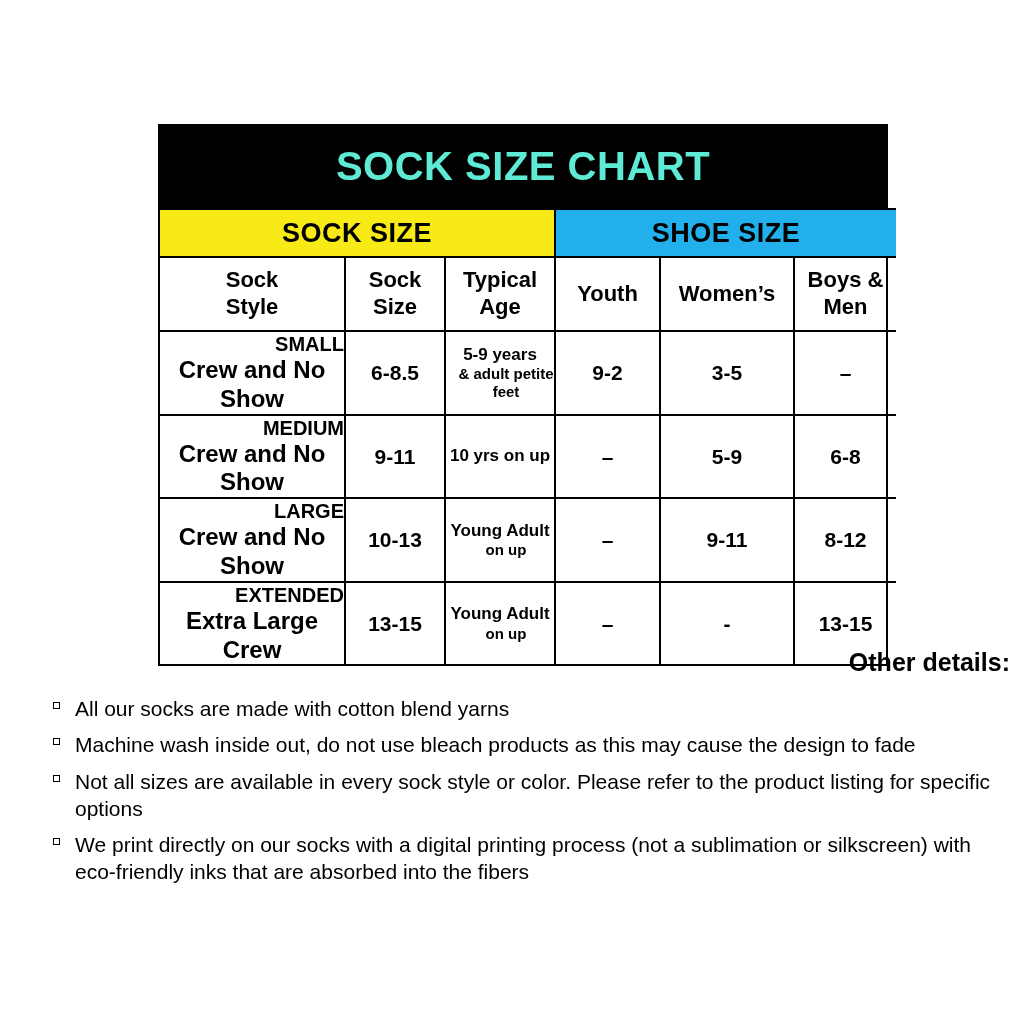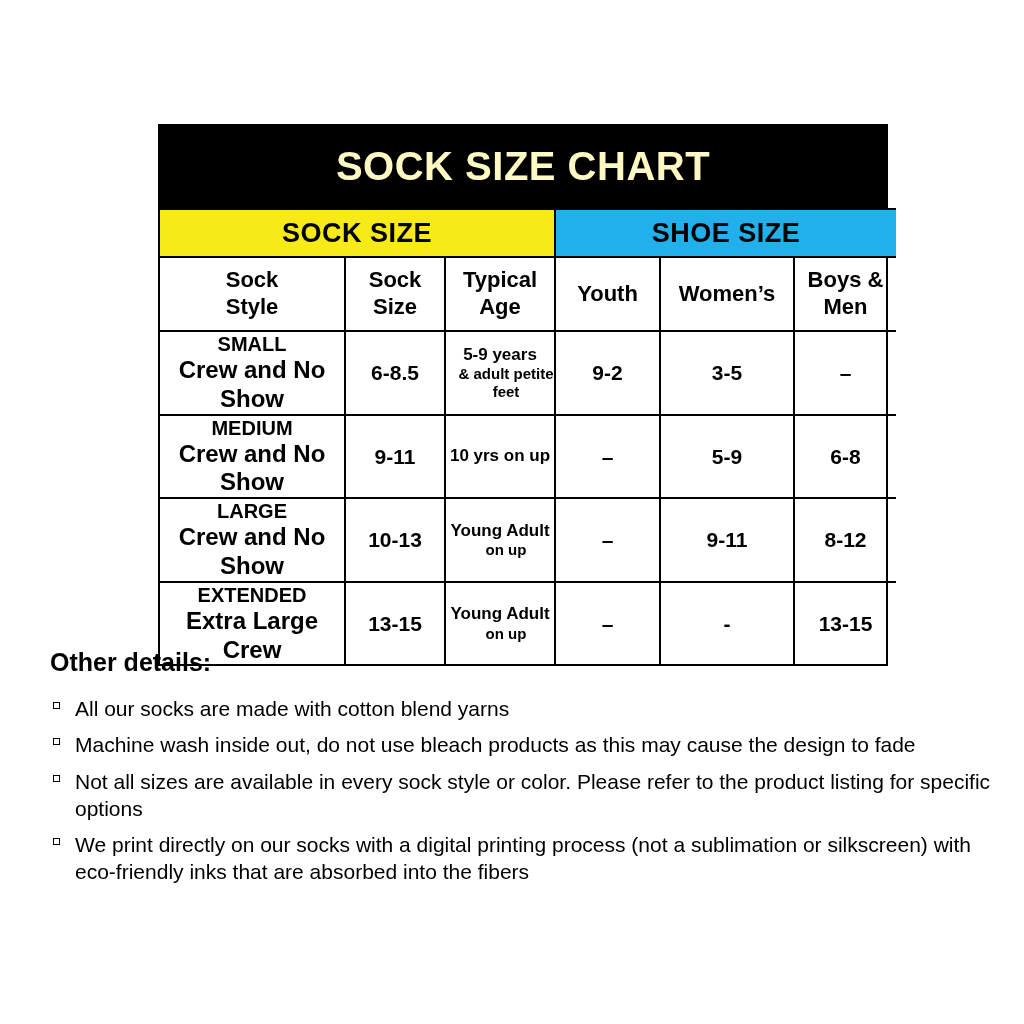--- a/index.html
+++ b/index.html
@@ -22,21 +22,21 @@
     left: 158px;
     top: 124px;
     width: 730px;
     border: 2px solid #000;
     box-sizing: border-box;
     background: #fff;
   }
 
   .chart-title {
     background: #000000;
-    color: #fef9c3;
+    color: #5eead4;
     text-align: center;
     font-size: 40px;
     font-weight: bold;
     letter-spacing: 0.5px;
     padding: 20px 0 22px 0;
     line-height: 1;
   }
 
   table.size-table {
     border-collapse: collapse;
@@ -82,21 +82,21 @@
 
   .cell {
     height: 52px;
     font-size: 21px;
     line-height: 1.2;
     padding: 3px 2px;
   }
   .cell .l1 { display: block; }
   .cell .l2 { display: block; }
 
-  .style-cell .l1 { font-size: 20px; }
+  .style-cell .l1 { font-size: 20px; text-align: right; }
   .style-cell .l2 { font-size: 24px; }
 
   .age-cell .l1 { font-size: 17px; }
   .age-cell .l2 { font-size: 15px; padding-left: 12px; }
 
   
   col.c-style { width: 185px; }
   col.c-size  { width: 100px; }
   col.c-age   { width: 110px; }
   col.c-youth { width: 105px; }
@@ -107,20 +107,21 @@
   .details {
     position: absolute;
     left: 50px;
     top: 648px;
     width: 960px;
   }
   .details-title {
     font-size: 25px;
     font-weight: bold;
     margin: 0 0 18px 0;
+    text-align: right;
   }
   ul.detail-list {
     list-style: none;
     margin: 0;
     padding: 0;
   }
   ul.detail-list li {
     position: relative;
     padding-left: 25px;
     margin-bottom: 9px;

